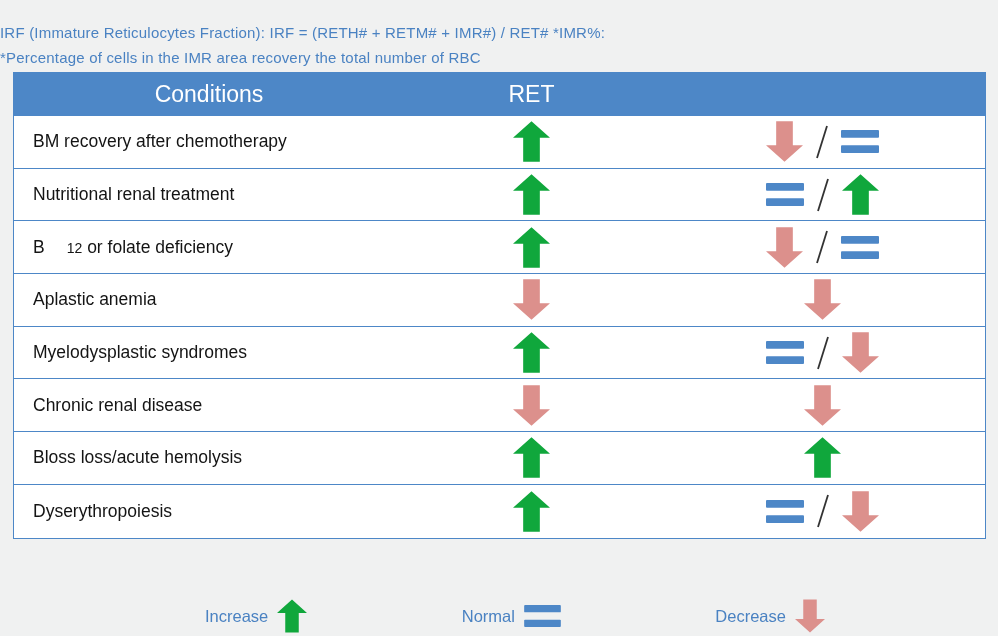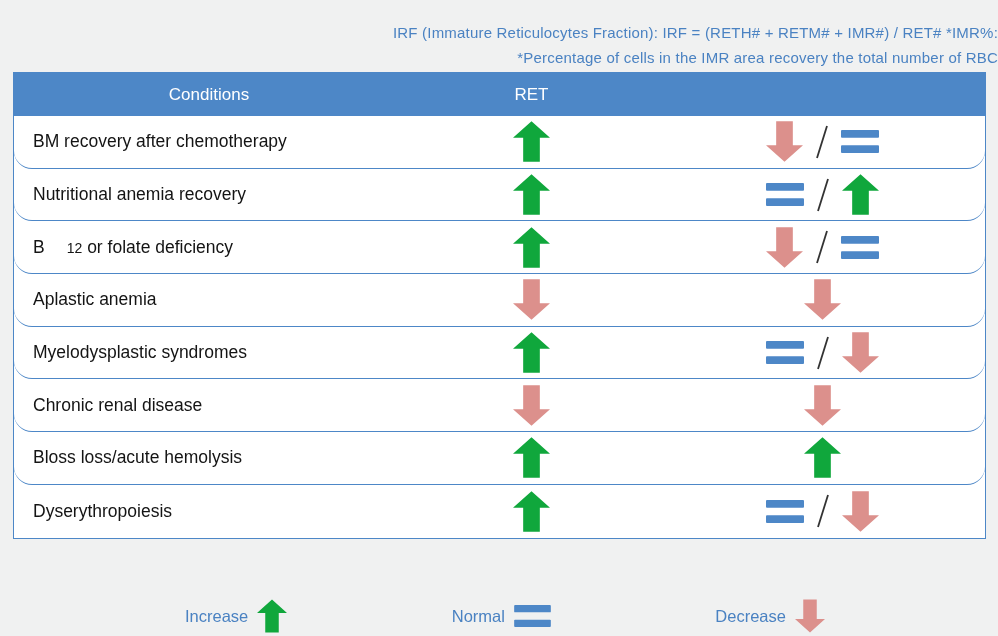--- a/index.html
+++ b/index.html
@@ -11,54 +11,53 @@
     background: var(--bg, #f0f1f1);
     font-family: "Liberation Sans", sans-serif;
   }
   .page {
     position: relative;
     width: 998px;
     height: 636px;
   }
   .title-block {
     padding-top: 21px;
-    text-align: right;
+    text-align: left;
     color: var(--title-blue, #4a82c2);
     font-size: 15px;
     line-height: 24.5px;
     letter-spacing: 0.2px;
   }
   .irf-table {
     position: absolute;
     left: 13px;
     top: 72px;
     width: 971px;
     border: 1px solid var(--accent, #4d87c7);
     background: #ffffff;
     box-sizing: content-box;
   }
   .thead {
     display: grid;
     grid-template-columns: 390px 255px 326px;
     height: 43px;
     background: var(--accent, #4d87c7);
     color: #ffffff;
-    font-size: 17px;
+    font-size: 23px;
     align-items: center;
   }
   .thead .th { text-align: center; }
   .row {
     display: grid;
     grid-template-columns: 390px 255px 326px;
     height: 52.7px;
     box-sizing: border-box;
     border-bottom: 1px solid var(--accent, #4d87c7);
     background: #ffffff;
     align-items: center;
-    border-radius: 18px;
   }
   .row:last-child { border-bottom: none; }
   .cell.cond {
     padding-left: 19px;
     font-size: 17.5px;
     color: #141414;
     white-space: nowrap;
   }
   .cell.cond .small { font-size: 0.8em; margin-left: 22px; }
   .cell.icons {
@@ -82,20 +81,21 @@
     align-items: center;
   }
   .lg-item {
     display: flex;
     align-items: center;
     gap: 9px;
   }
   .lg-label {
     color: var(--title-blue, #4a82c2);
     font-size: 16.5px;
+    margin-left: 20px;
   }
   .lg-item svg.arrow  { width: 30px; height: 40px; display: block; }
   .lg-item svg.equals { width: 37px; height: 22px; display: block; }
 </style>
 </head>
 <body>
 
 <div class="page">
 
   <div class="title-block">
@@ -123,21 +123,21 @@
             <svg viewBox="0 0 16 36" class="slash">
               <line x1="13" y1="2" x2="3" y2="34" stroke="#333333" stroke-width="1.8"></line>
             </svg>
             <svg viewBox="0 0 40 24" class="equals">
               <rect x="0" y="0" width="40" height="8" rx="1" fill="#4d87c7"></rect>
               <rect x="0" y="16" width="40" height="8" rx="1" fill="#4d87c7"></rect>
             </svg>
           </div>
         </div>
         <div class="row">
-          <div class="cell cond"><span>Nutritional anemia recovery</span></div>
+          <div class="cell cond"><span>Nutritional renal treatment</span></div>
           <div class="cell icons">
             <svg viewBox="0 0 40 44" class="arrow up">
               <polygon points="20,0 40,18 29,18 29,44 11,44 11,18 0,18" fill="#10a73c"></polygon>
             </svg>
           </div>
           <div class="cell icons">
             <svg viewBox="0 0 40 24" class="equals">
               <rect x="0" y="0" width="40" height="8" rx="1" fill="#4d87c7"></rect>
               <rect x="0" y="16" width="40" height="8" rx="1" fill="#4d87c7"></rect>
             </svg>

